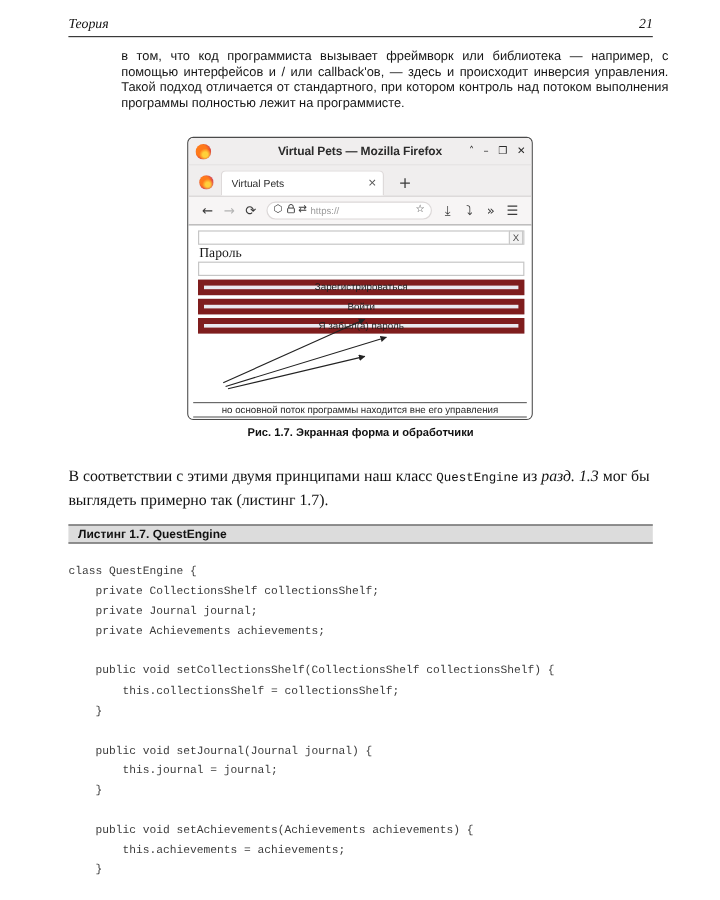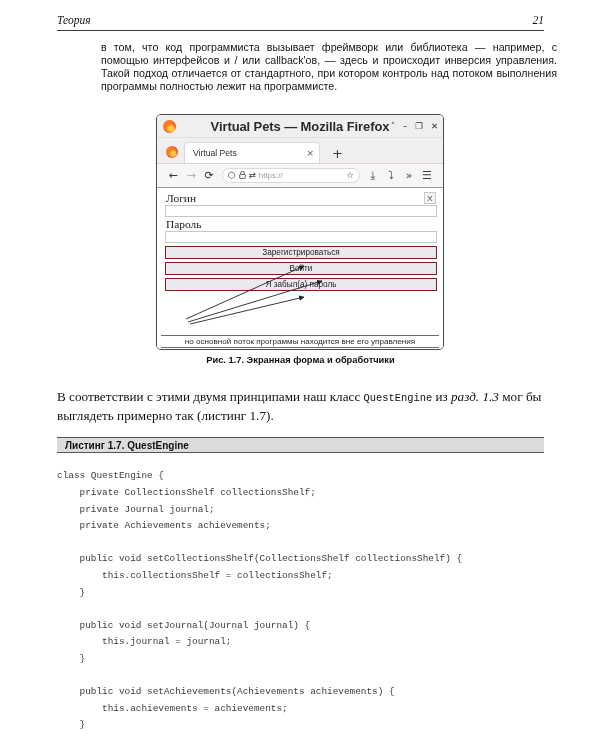--- a/index.html
+++ b/index.html
@@ -84,21 +84,21 @@
       radial-gradient(circle at 62% 68%, #ffd03a 0 18%, rgba(255,208,58,0) 42%),
       radial-gradient(circle at 35% 40%, #ff7a1a 0 40%, rgba(255,122,26,0) 62%),
       radial-gradient(circle at 50% 50%, #f05a28 0 55%, #a3378b 100%);
     flex: 0 0 auto;
   }
   .win-title {
     position: absolute;
     left: 0; right: 0;
     text-align: center;
     font-family: "Liberation Sans", sans-serif;
-    font-size: 13px;
+    font-size: 10px;
     font-weight: bold;
     color: #2b2b2b;
     letter-spacing: -0.1px;
     pointer-events: none;
   }
   .win-btns {
     position: absolute;
     right: 5px;
     display: flex;
     gap: 8px;
@@ -251,21 +251,21 @@
   .field-input {
     height: 12px;
     border: 1px solid #c6c6c6;
     background: #fff;
     margin-top: 1px;
     box-sizing: border-box;
   }
   .form-btn {
     height: 13px;
     margin-top: 3px;
-    border: 1px solid #7f1d1d;
+    border: 5px solid #7f1d1d;
     background: #e9e9ee;
     display: flex;
     align-items: center;
     justify-content: center;
     font-family: "Liberation Sans", sans-serif;
     font-size: 8.2px;
     color: #1f1f1f;
     box-sizing: border-box;
   }
 
@@ -416,21 +416,20 @@
       </div>
       <span class="nav-ic">⤓</span>
       <span class="nav-ic">⤵</span>
       <span class="nav-ic">»</span>
       <span class="nav-ic">☰</span>
     </div>
 
     <div class="viewport">
       <div class="dlg-close">X</div>
 
-      <div class="field-label">Логин</div>
       <div class="field-input"></div>
 
       <div class="field-label">Пароль</div>
       <div class="field-input"></div>
 
       <div class="form-btn">Зарегистрироваться</div>
       <div class="form-btn">Войти</div>
       <div class="form-btn">Я забыл(а) пароль</div>
 
       <div class="annot-wrap">

